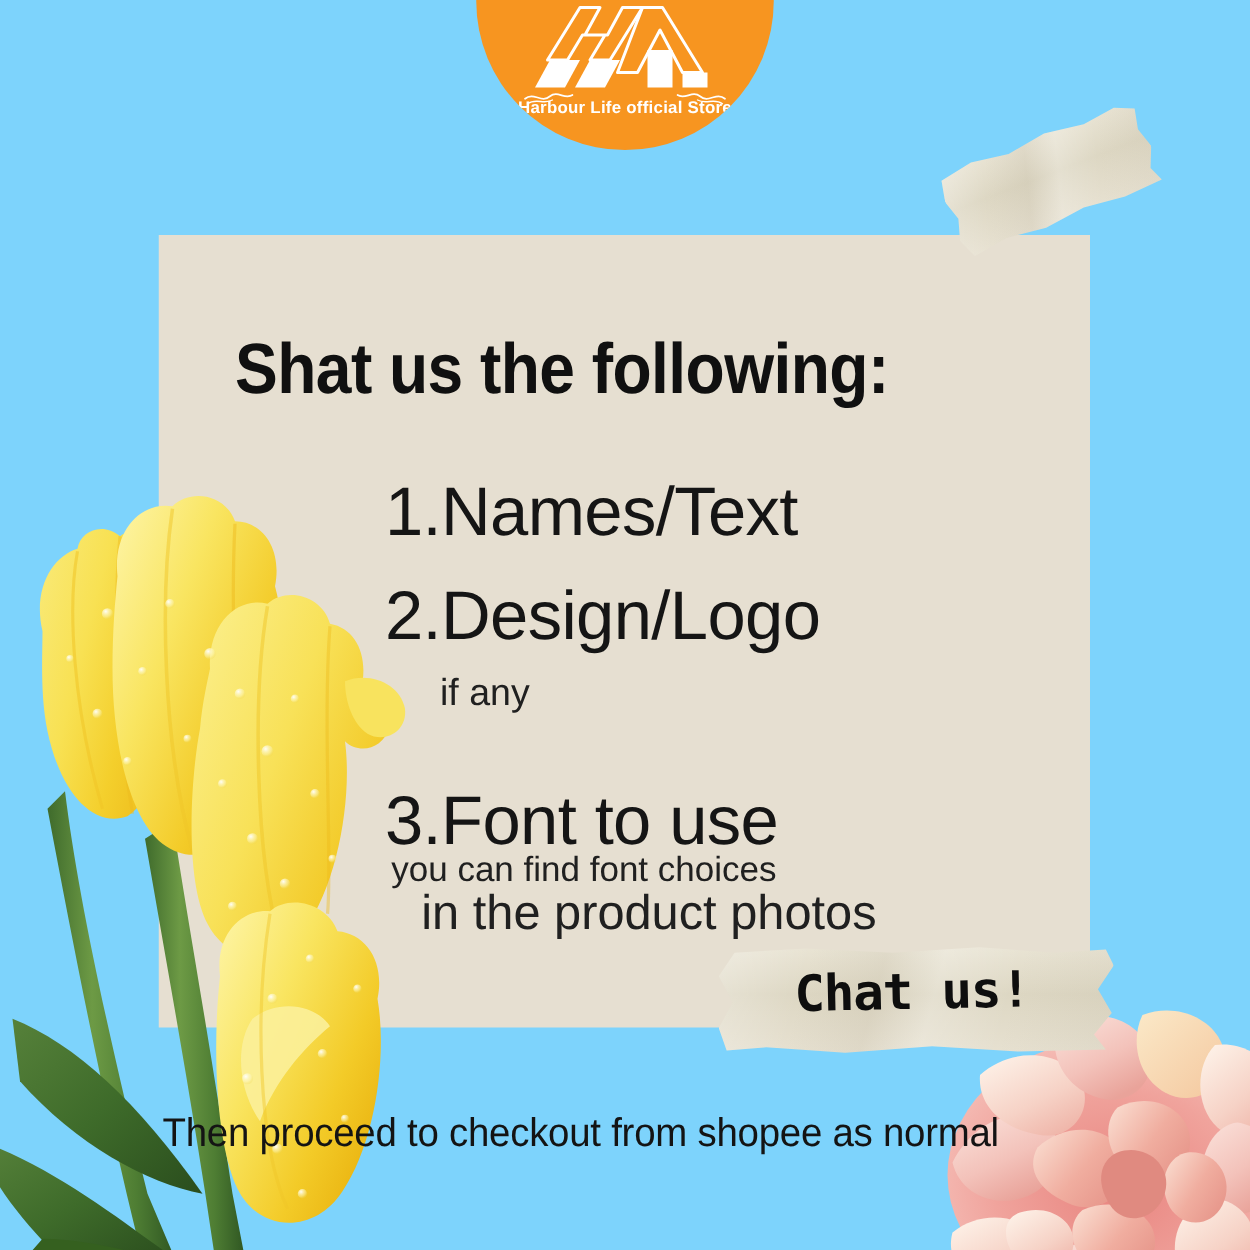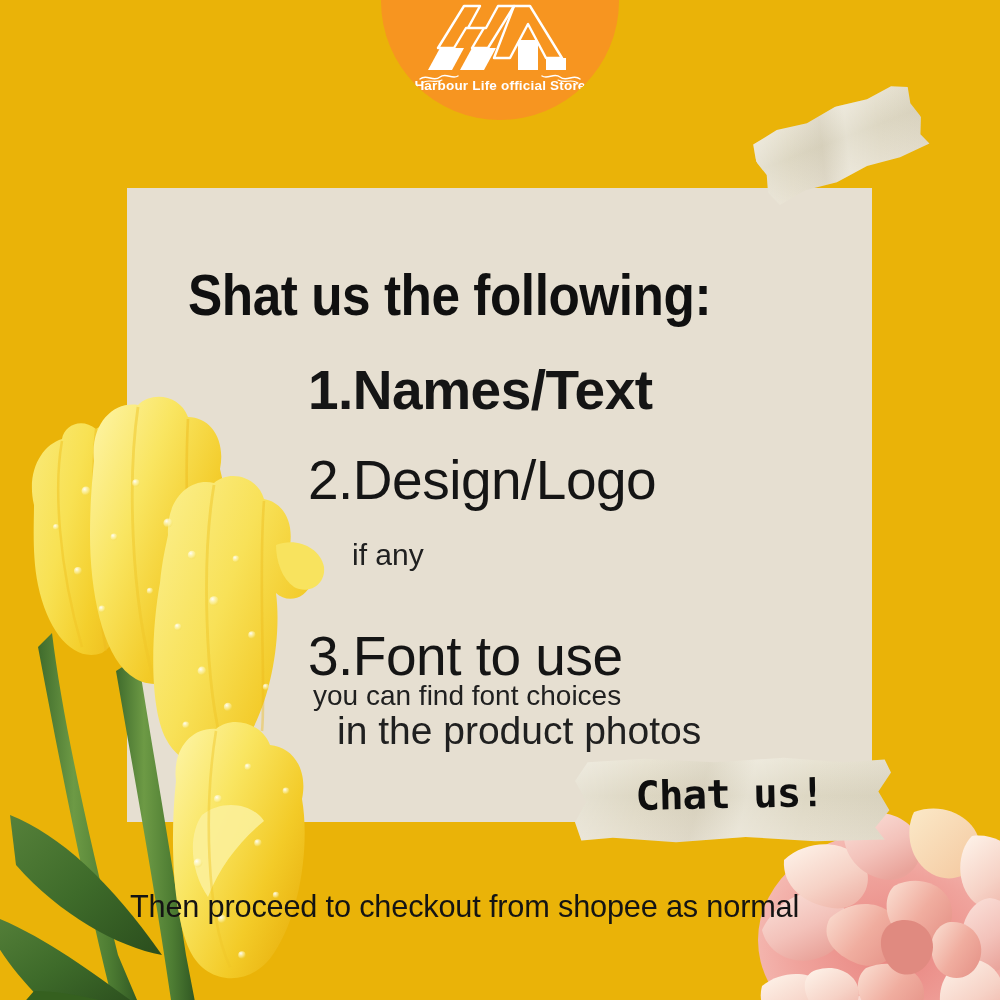--- a/index.html
+++ b/index.html
@@ -6,21 +6,21 @@
   html, body {
     margin: 0;
     padding: 0;
     background: #ffffff;
   }
   #canvas {
     position: relative;
     width: 1000px;
     height: 1000px;
     overflow: hidden;
-    background: #eab308;
+    background: #7dd3fc;
     font-family: "Liberation Sans", sans-serif;
     -webkit-font-smoothing: antialiased;
   }
 
   
   #inner-panel {
     position: absolute;
     left: 127px;
     top: 188px;
     width: 745px;
@@ -164,22 +164,22 @@
 
   .list-item {
     position: absolute;
     left: 308px;
     font-size: 55px;
     font-weight: normal;
     color: #151515;
     letter-spacing: -0.5px;
     white-space: nowrap;
   }
-  #item-1 { top: 358px; font-weight: bold; }
-  #item-2 { top: 448px; }
+  #item-1 { top: 377px; }
+  #item-2 { top: 460px; }
   #item-3 { top: 624px; }
 
   .sub-note {
     position: absolute;
     color: #202020;
     font-weight: normal;
     white-space: nowrap;
   }
   #note-if-any {
     left: 352px;

